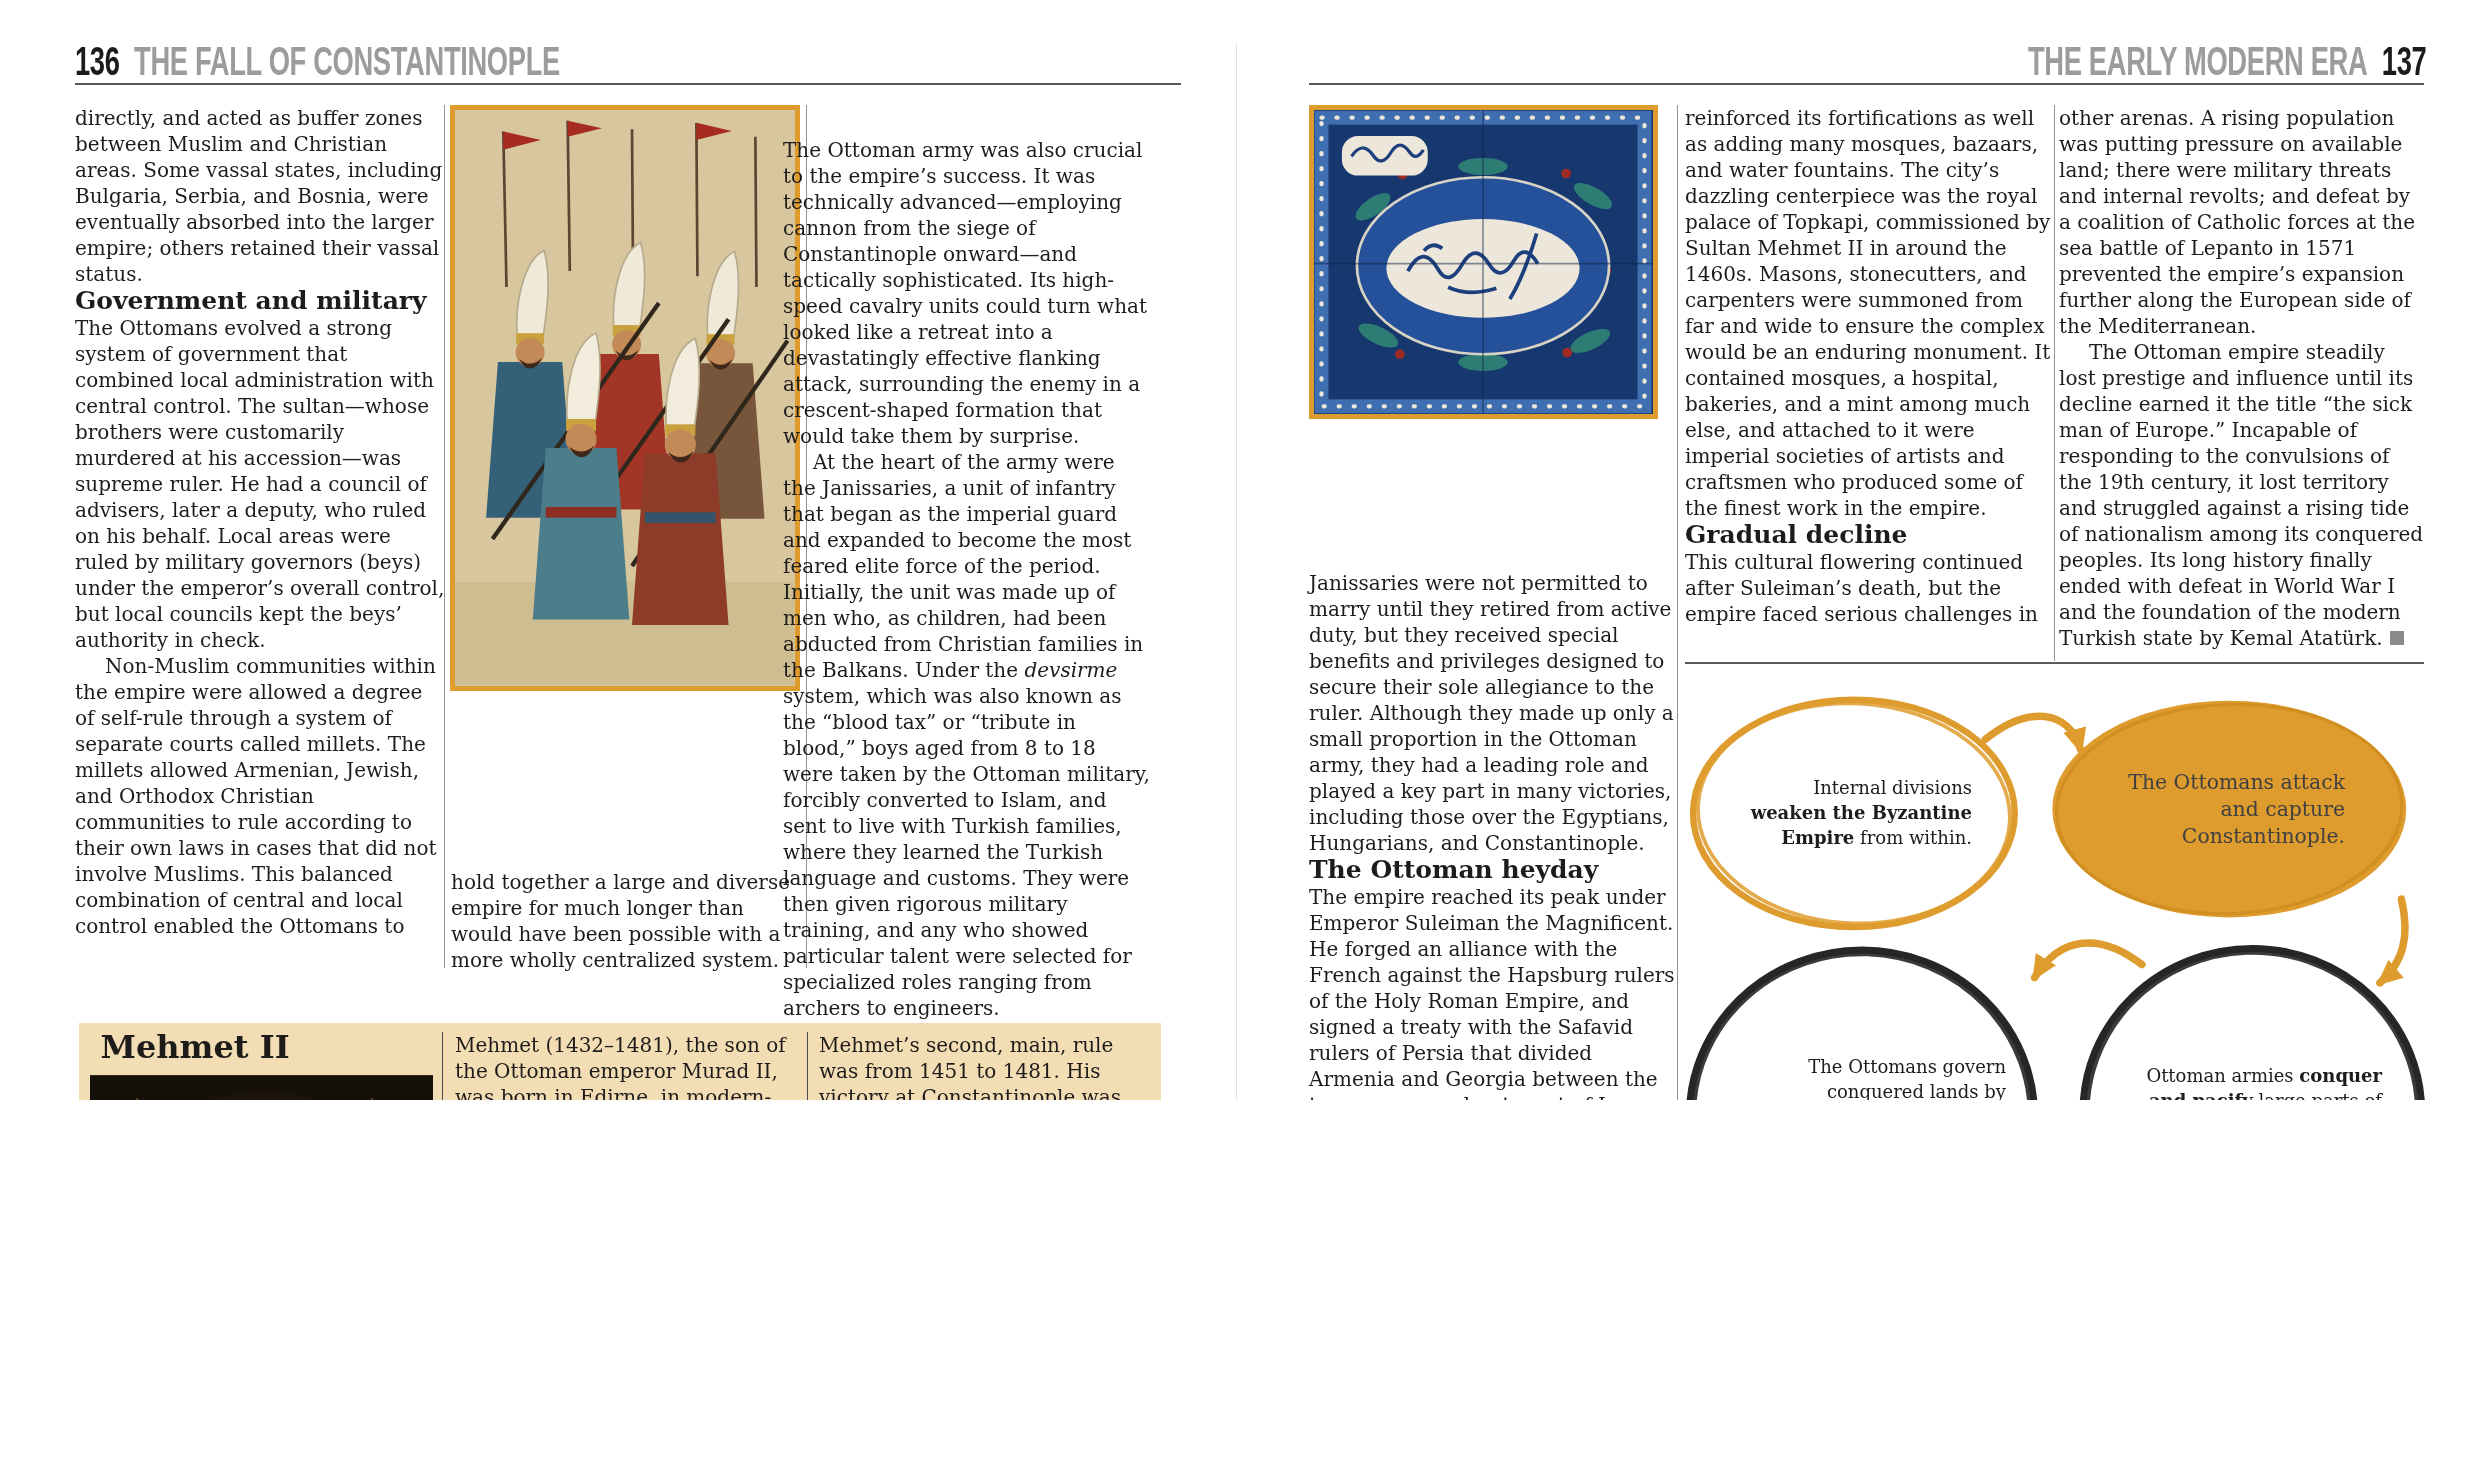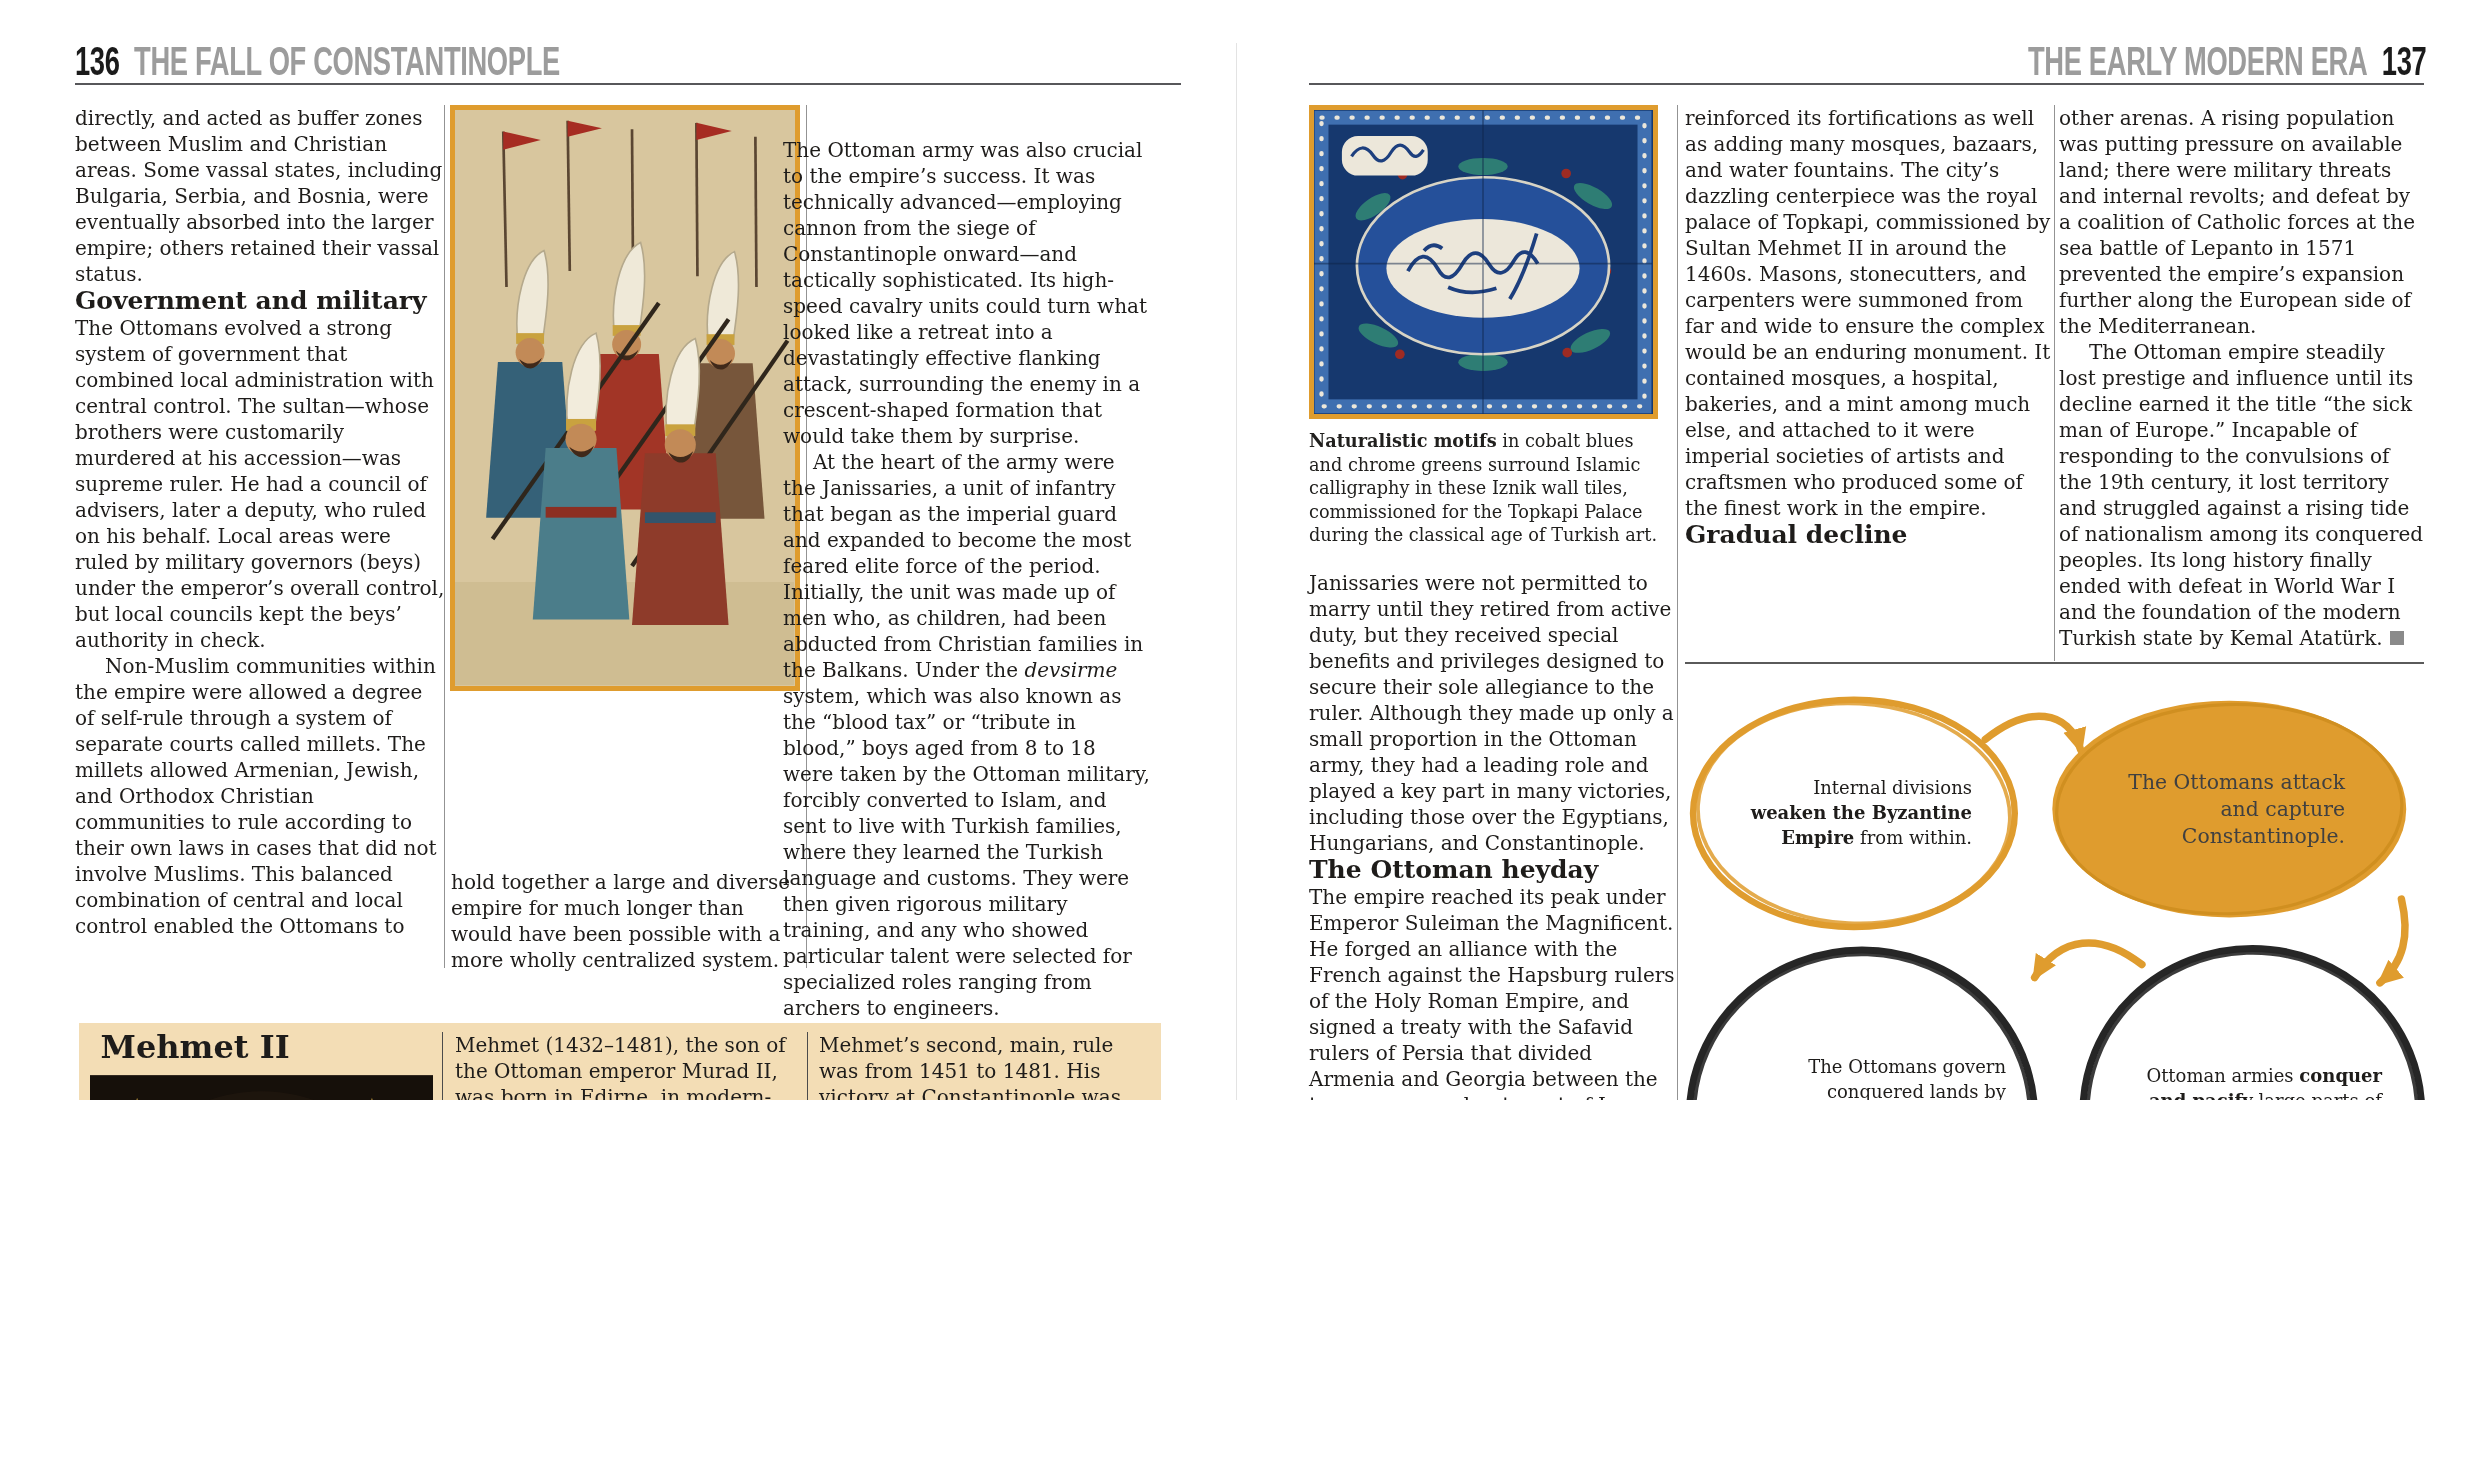--- a/index.html
+++ b/index.html
@@ -228,36 +228,34 @@
       </g>
       <rect x="52" y="48" width="160" height="74" rx="30" fill="#ece7da"></rect>
       <path d="M70,86 q20,-30 40,-2 q16,24 34,-6 q16,-26 34,0 q12,18 26,-4" stroke="#1d3f7e" stroke-width="6" fill="none"></path>
       <g stroke="#0e2447" stroke-width="3" opacity="0.5">
         <line x1="315" y1="0" x2="315" y2="566"></line>
           <line x1="0" y1="286" x2="630" y2="286"></line>
       </g>
     </svg>
   </div>
 
-  <div class="caption" style="left:1309px;top:429px;width:351px;">
-    <span class="cap-lead">Naturalistic motifs</span><span> in cobalt blues and chrome greens surround Islamic calligraphy in these Iznik wall tiles, commissioned for the Topkapi Palace during the classical age of Turkish art.</span>
-  </div>
 
   <div class="vline" style="left:1677px;top:105px;height:1344px;"></div>
   <div class="vline" style="left:2054px;top:105px;height:556px;"></div>
 
   <div class="col" style="left:1309px;top:570px;width:369px;">
     <p>Janissaries were not permitted to marry until they retired from active duty, but they received special benefits and privileges designed to secure their sole allegiance to the ruler. Although they made up only a small proportion in the Ottoman army, they had a leading role and played a key part in many victories, including those over the Egyptians, Hungarians, and Constantinople.</p>
     <p class="runhead">The Ottoman heyday</p>
     <p>The empire reached its peak under Emperor Suleiman the Magnificent. He forged an alliance with the French against the Hapsburg rulers of the Holy Roman Empire, and signed a treaty with the Safavid rulers of Persia that divided Armenia and Georgia between the two powers and put most of Iraq into Ottoman hands. Suleiman conquered much of Hungary, and even laid siege to Vienna, although he did not succeed in taking it.</p>
   </div>
 
   <div class="col" style="left:1685px;top:105px;width:366px;">
     <p>reinforced its fortifications as well as adding many mosques, bazaars, and water fountains. The city’s dazzling centerpiece was the royal palace of Topkapi, commissioned by Sultan Mehmet II in around the 1460s. Masons, stonecutters, and carpenters were summoned from far and wide to ensure the complex would be an enduring monument. It contained mosques, a hospital, bakeries, and a mint among much else, and attached to it were imperial societies of artists and craftsmen who produced some of the finest work in the empire.</p>
     <p class="runhead">Gradual decline</p>
+    <p>This cultural flowering continued after Suleiman’s death, but the empire faced serious challenges in</p>
   </div>
 
   <div class="col" style="left:2059px;top:105px;width:365px;">
     <p>other arenas. A rising population was putting pressure on available land; there were military threats and internal revolts; and defeat by a coalition of Catholic forces at the sea battle of Lepanto in 1571 prevented the empire’s expansion further along the European side of the Mediterranean.</p>
     <p class="indent"><span>The Ottoman empire steadily lost prestige and influence until its decline earned it the title “the sick man of Europe.” Incapable of responding to the convulsions of the 19th century, it lost territory and struggled against a rising tide of nationalism among its conquered peoples. Its long history finally ended with defeat in World War I and the foundation of the modern Turkish state by Kemal Atatürk.</span><span class="endmark"></span></p>
   </div>
 
   <div id="diagram-rule"></div>
 
   <div id="diagram">

